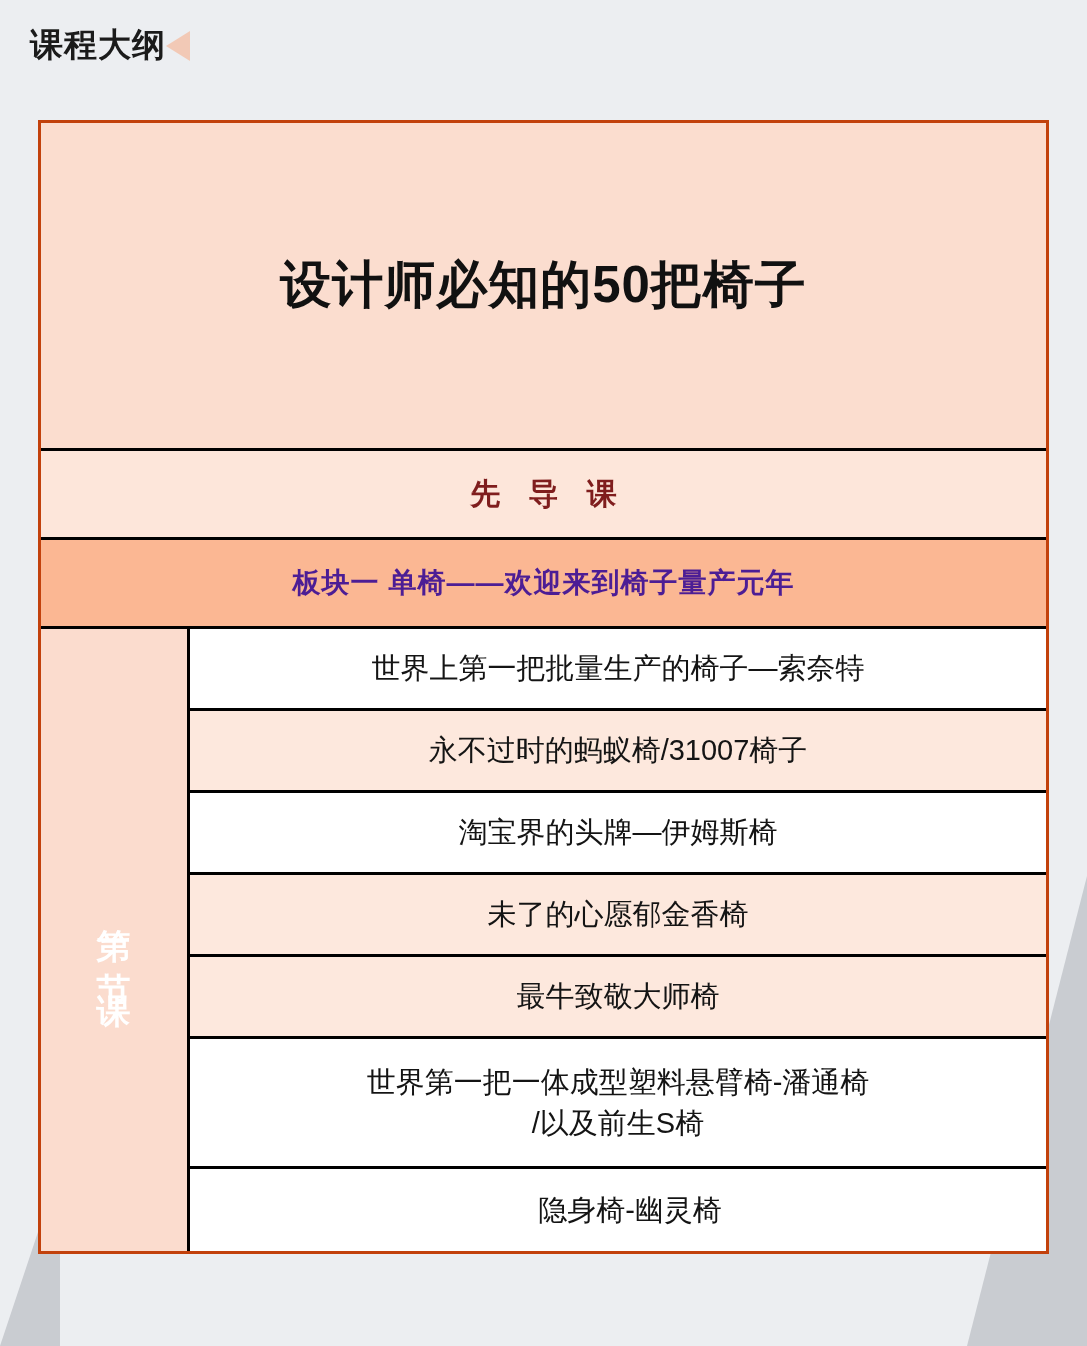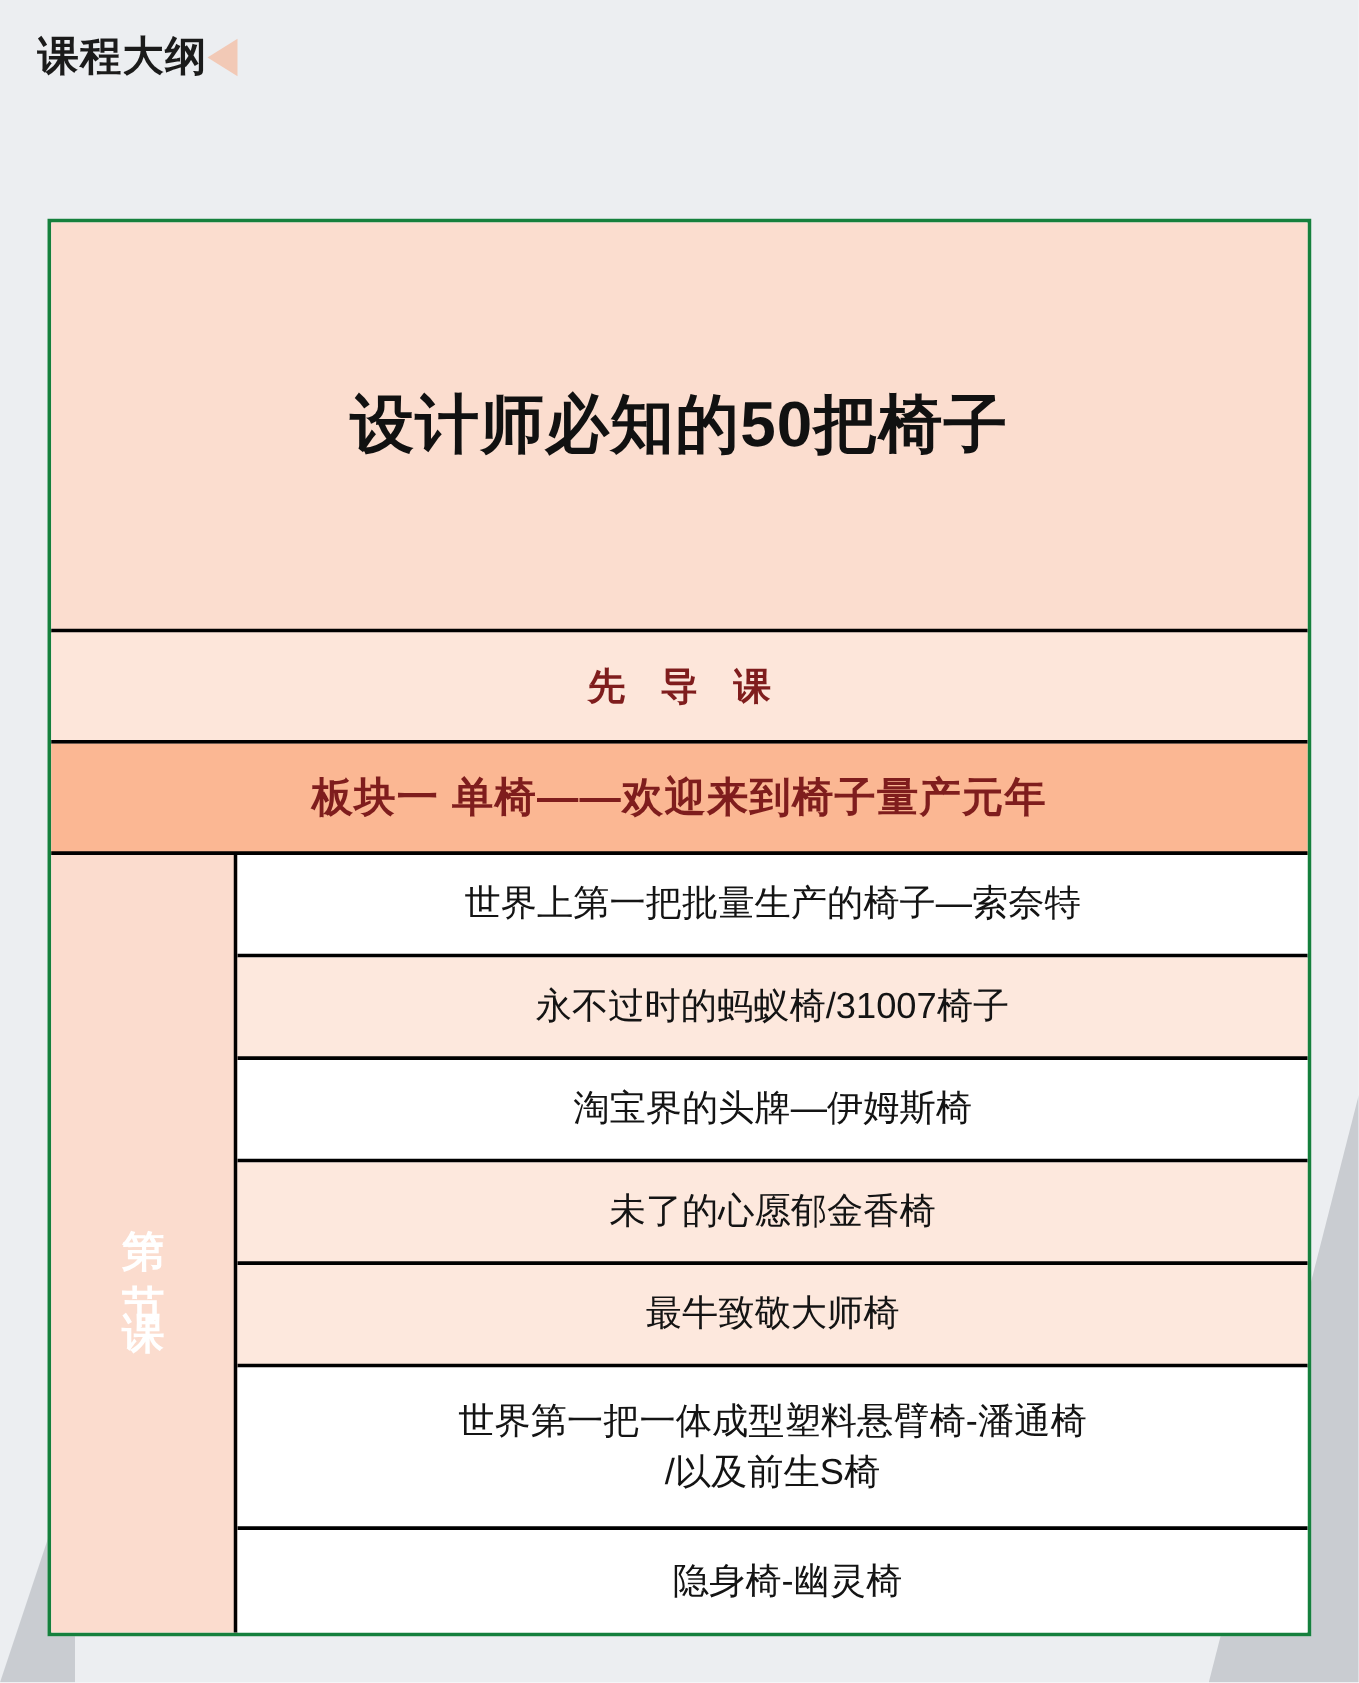--- a/index.html
+++ b/index.html
@@ -58,22 +58,22 @@
     height: 0;
     border-top: 15px solid transparent;
     border-bottom: 15px solid transparent;
     border-right: 24px solid #f2c9b6;
     margin-top: 4px;
   }
 
   .outline-card {
     position: relative;
     z-index: 2;
-    margin: 113px 38px 0 38px;
-    border: 3px solid #15803d;
+    margin: 58px 38px 0 38px;
+    border: 3px solid #c2410c;
     box-sizing: border-box;
     background: #fff;
   }
 
   .hero {
     background: #fbddcf;
     height: 325px;
     display: flex;
     align-items: center;
     justify-content: center;
@@ -104,23 +104,23 @@
 
   .row-section {
     background: #fbb793;
     height: 86px;
     display: flex;
     align-items: center;
     justify-content: center;
     border-bottom: 3px solid #000;
   }
   .row-section-text {
-    font-size: 33px;
-    font-weight: bold;
-    color: #7f1d1d;
+    font-size: 28px;
+    font-weight: bold;
+    color: #4c1d95;
     letter-spacing: 1px;
   }
 
   .lesson-block {
     display: flex;
   }
   .lesson-label {
     width: 146px;
     min-width: 146px;
     background: #fbdcce;

